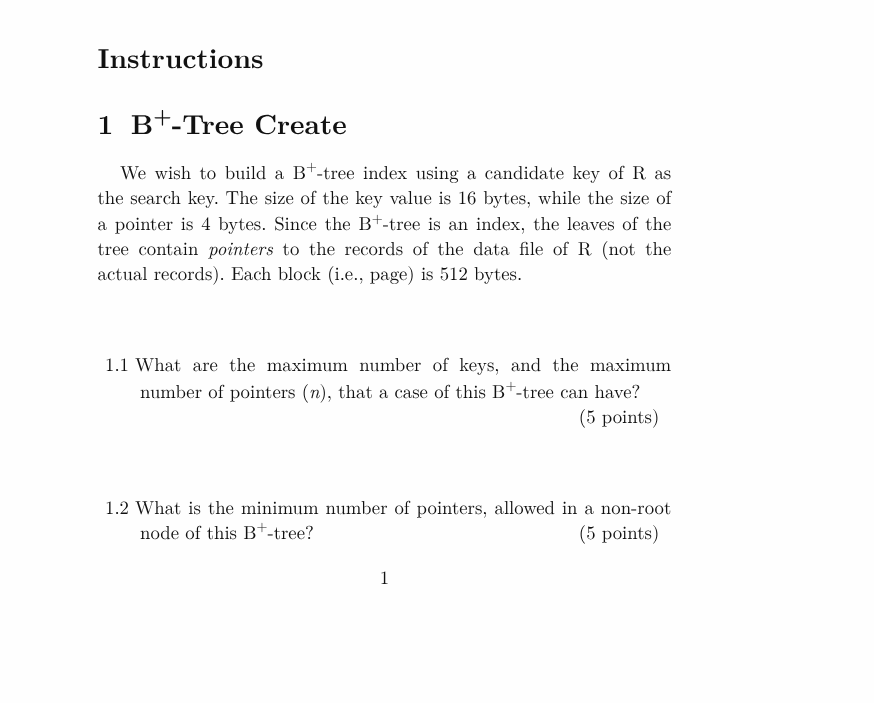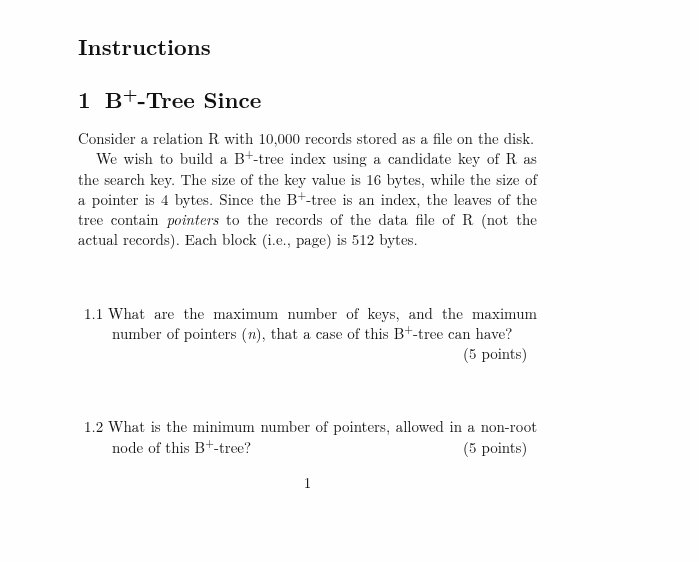--- a/index.html
+++ b/index.html
@@ -81,24 +81,23 @@
 </style>
 </head>
 <body>
 
 <div class="page">
 
   <div class="h-instructions">Instructions</div>
 
 
   <div class="h-section">
-    <span class="sec-num">1</span><span>B</span><span class="sup">+</span><span>-Tree Since</span>
+    <span class="sec-num">1</span><span>B</span><span class="sup">+</span><span>-Tree Create</span>
   </div>
 
-  <p class="body-para" style="margin-bottom:0;">Consider a relation R with 10,000 records stored as a file on the disk.</p>
 
   <p class="body-para indent">
     <span>We wish to build a B</span><span class="sup">+</span><span>-tree index using a candidate key of R as the search key.  The size of the key value is 16 bytes, while the size of a pointer is 4 bytes.  Since the B</span><span class="sup">+</span><span>-tree is an index, the leaves of the tree contain </span><span class="italic">pointers</span><span> to the records of the data file of R (not the actual records).  Each block (i.e., page) is 512 bytes.</span>
   </p>
 
   <div class="qlist">
 
     <div class="qitem clearfix">
       <span class="qnum">1.1</span><span>What are the maximum number of keys, and the maximum number of pointers (</span><span class="italic">n</span><span>), that a case of this B</span><span class="sup">+</span><span>-tree can have?</span><span class="points">(5 points)</span>
     </div>

